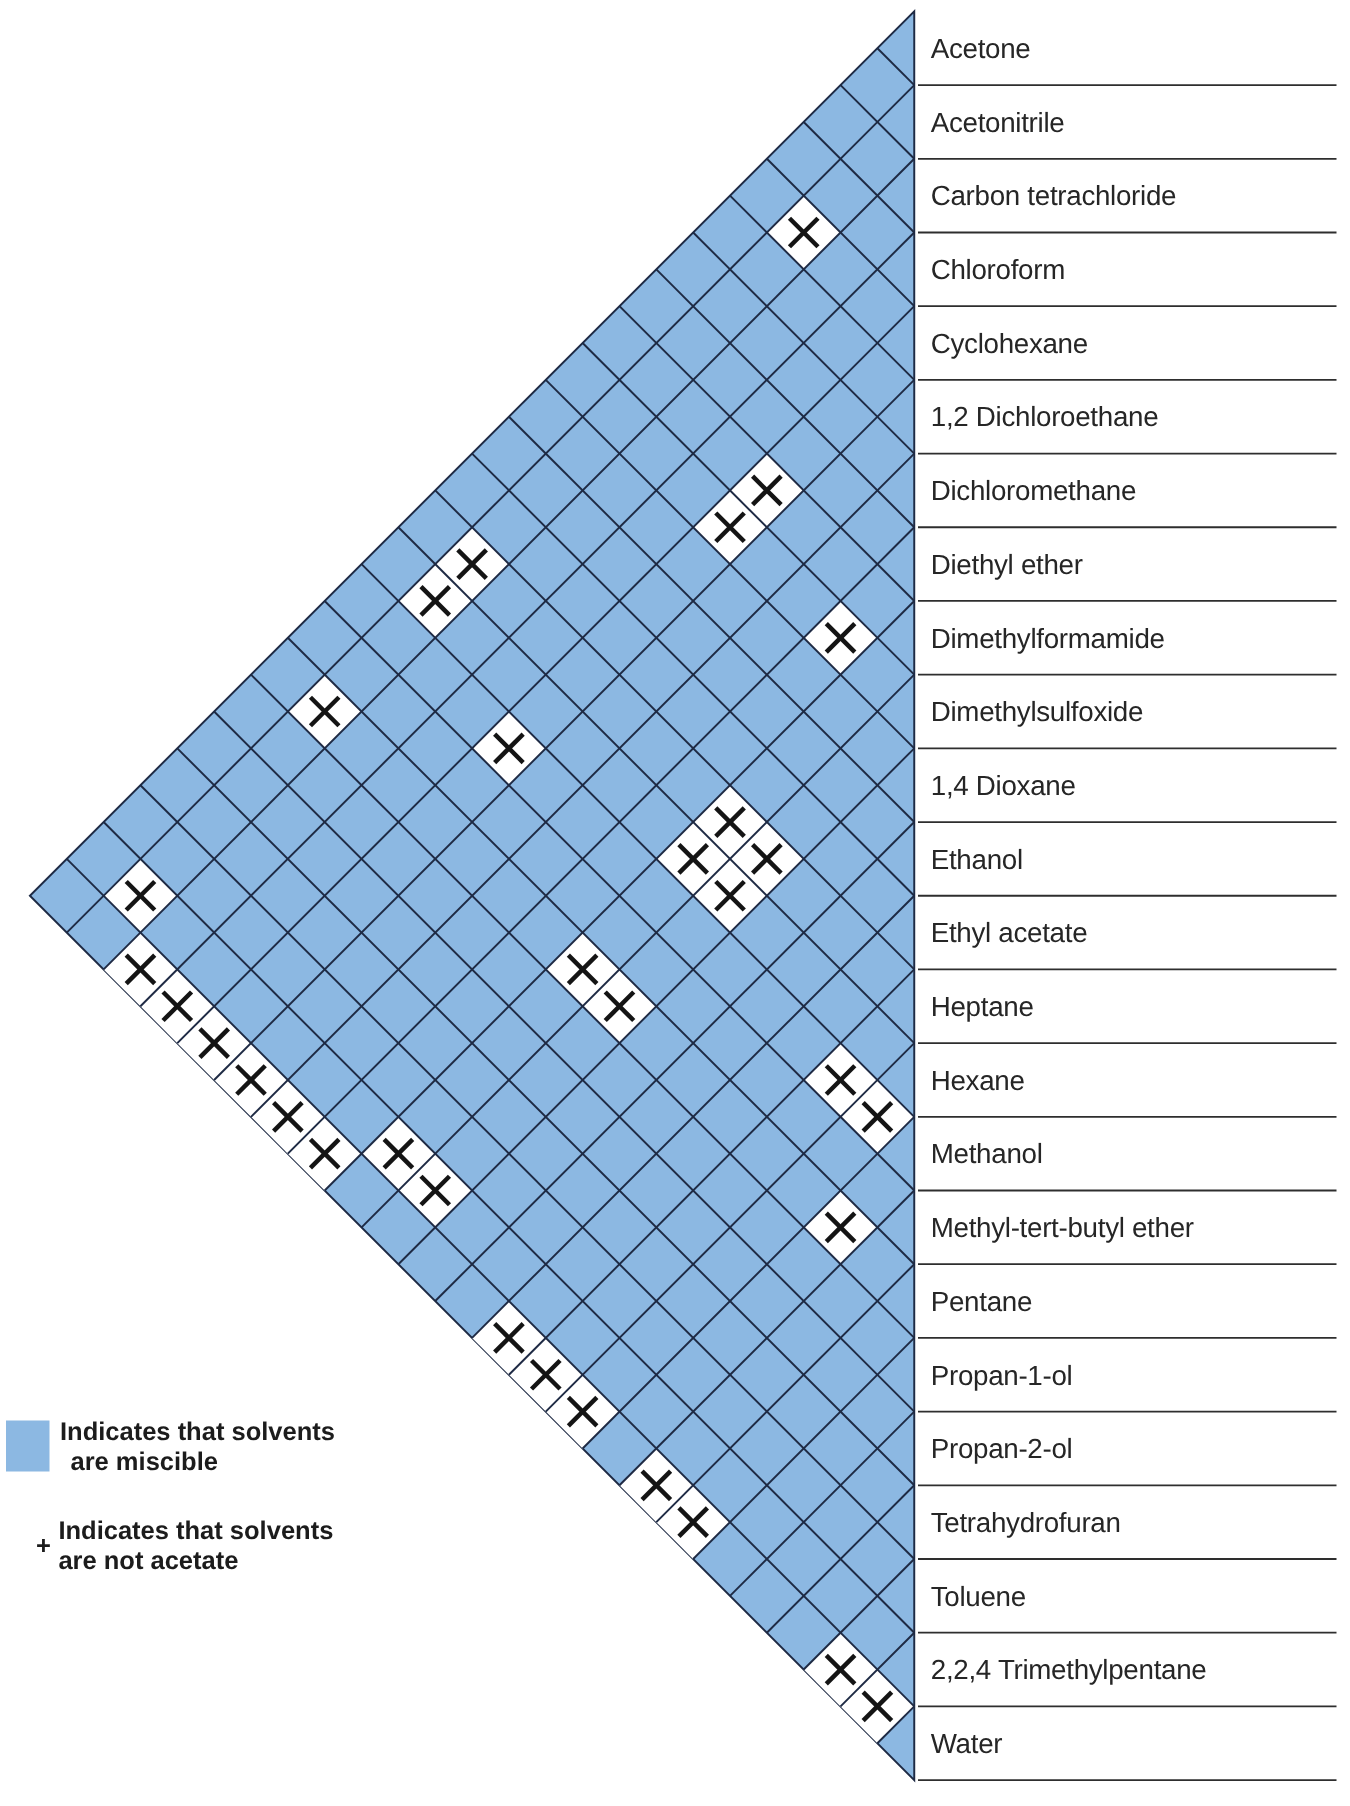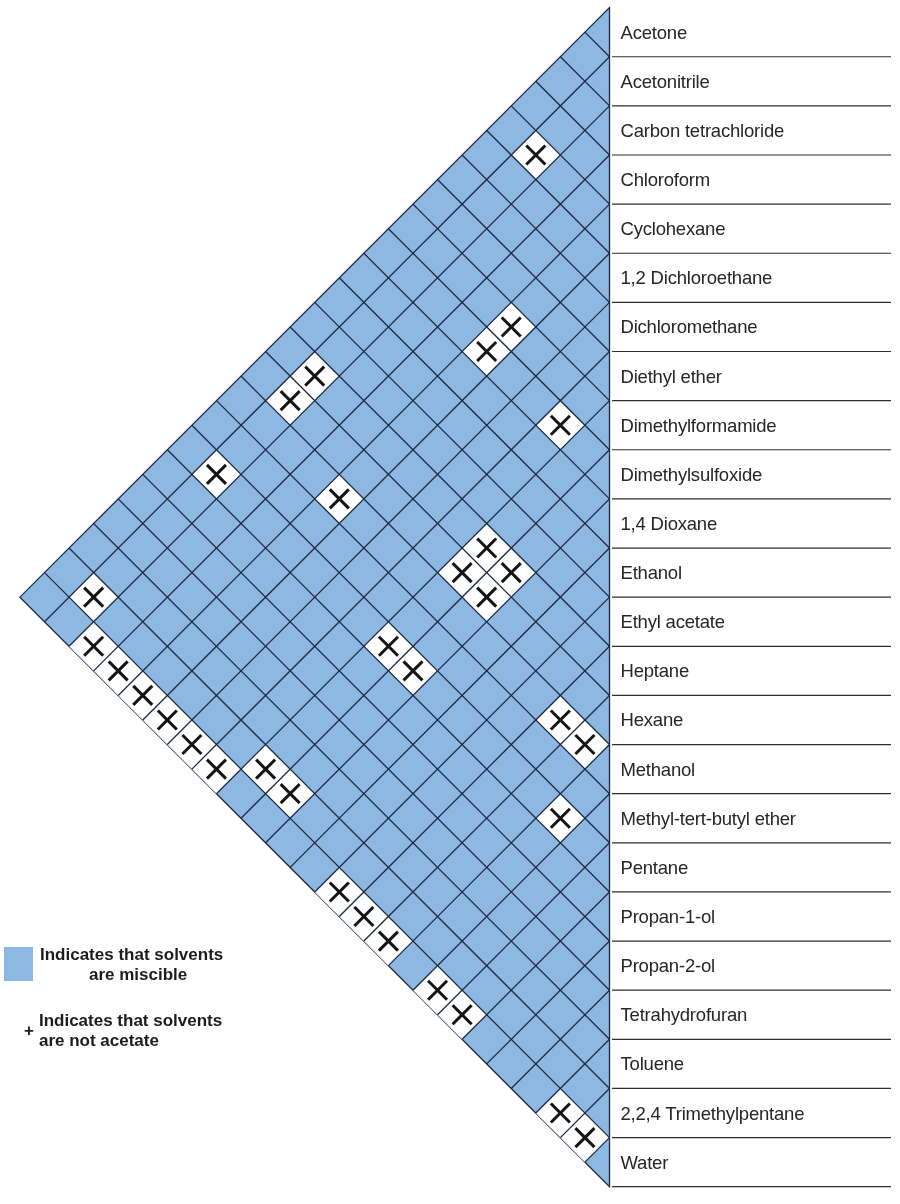--- a/index.html
+++ b/index.html
@@ -19,21 +19,21 @@
   }
   .legend {
     position: absolute; left: 4px; top: 943px;
     font-family: "Liberation Sans", sans-serif;
     font-weight: bold; font-size: 17px; line-height: 19.5px;
     color: #1c1c1c; width: 280px;
   }
   .lg-block { display: flex; align-items: center; }
   .swatch { width: 29px; height: 34px; flex: none; margin-right: 7px; background: #8CB8E2; }
   .lg-miscible .lg-txt { padding-top: 2px; }
-  .lg-miscible .l2 { padding-left: 7px; margin-left: 42px; }
+  .lg-miscible .l2 { padding-left: 7px; }
   .lg-not-miscible { margin-top: 27px; padding-left: 20px; }
   .plus { margin-right: 5px; }
 </style>
 </head>
 <body>
 
 <div id="page">
   <svg id="matrix-svg" width="900" height="1204" viewBox="0 0 900 1204">
       <polygon points="609.5,7.6 609.5,1186.72 19.93999999999994,597.1600000000001" fill="#8CB8E2" stroke="#1E2A44" stroke-width="1.3"></polygon>
       <polygon points="535.805,130.425 560.37,154.99 535.805,179.555 511.23999999999995,154.99" fill="#FFFFFF"></polygon>

